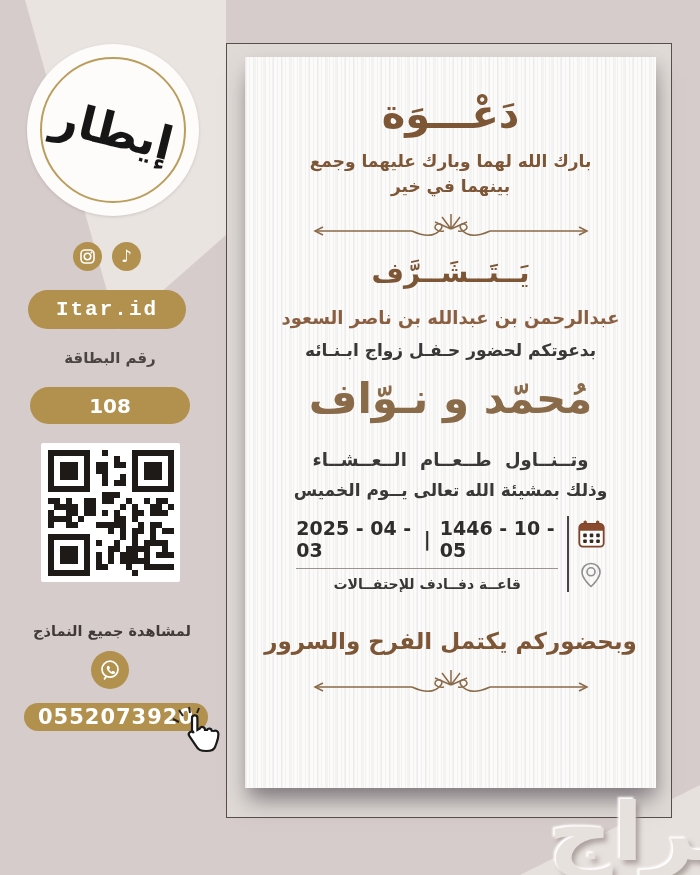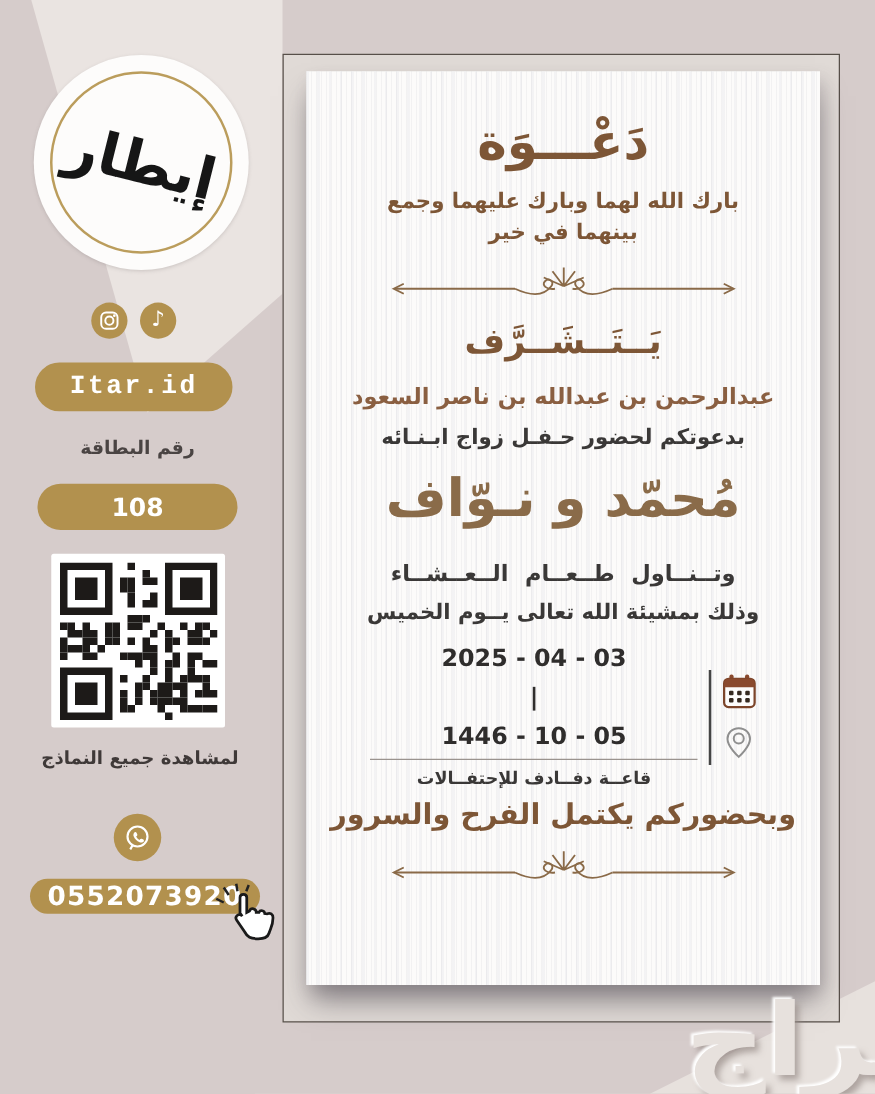--- a/index.html
+++ b/index.html
@@ -36,21 +36,21 @@
   .cardnum-label{
     position:absolute;left:20px;top:349px;width:180px;text-align:center;
     color:#4a4443;font-weight:bold;font-size:15px;
   }
   .num-pill{left:30px;top:376px;width:160px;height:37px;font-size:20px;margin-top:11px;}
   .qr-box{
     position:absolute;left:41px;top:443px;width:139px;height:139px;background:#fff;
     display:flex;align-items:center;justify-content:center;border-radius:2px;
   }
   .qr-caption{
-    position:absolute;left:8px;top:599px;width:208px;text-align:center;
+    position:absolute;left:8px;top:623px;width:208px;text-align:center;
     color:#3f3938;font-weight:bold;font-size:14.5px;
   }
   .wa-circle{
     position:absolute;left:91px;top:651px;width:38px;height:38px;border-radius:50%;
     background:#b2914e;display:flex;align-items:center;justify-content:center;
   }
   .phone-pill{left:24px;top:703px;width:184px;height:28px;font-size:21px;letter-spacing:1px;}
   .cursor-wrap{position:absolute;left:170px;top:706px;width:54px;height:54px;}
 
   
@@ -72,26 +72,26 @@
   .inv-verse{margin-top:12px;width:292px;text-align:center;font-size:17px;font-weight:bold;line-height:1.45;}
   .ornament{margin-top:10px;}
   .inv-honors{margin-top:14px;font-size:28px;font-weight:bold;}
   .inv-host{margin-top:18px;font-size:18px;font-weight:bold;color:#8a5f41;}
   .inv-invite{margin-top:12px;font-size:17px;font-weight:bold;color:#3a3837;}
   .inv-names{margin-top:14px;font-size:42px;font-weight:bold;color:#8a6b49;letter-spacing:1px;}
   .inv-dinner{margin-top:26px;font-size:18px;font-weight:bold;color:#3a3837;word-spacing:7px;}
   .inv-day{margin-top:10px;font-size:17px;font-weight:bold;color:#3a3837;}
   .schedule{margin-top:16px;display:flex;flex-direction:row;align-items:center;gap:9px;direction:ltr;}
   .sch-text{display:flex;flex-direction:column;align-items:center;width:262px;}
-  .sch-date{font-size:19px;font-weight:bold;color:#2f2d2c;direction:ltr;display:flex;gap:9px;align-items:center;flex-direction:column;}
+  .sch-date{font-size:19px;font-weight:bold;color:#2f2d2c;direction:ltr;display:flex;gap:9px;align-items:center;}
   .sch-rule{width:100%;height:1px;background:#9a938e;margin:7px 0;}
   .sch-venue{font-size:14px;font-weight:bold;color:#3a3837;}
   .sch-vline{width:1.5px;height:76px;background:#454545;}
   .sch-icons{display:flex;flex-direction:column;align-items:center;gap:13px;}
-  .inv-closing{margin-top:8px;font-size:23px;font-weight:bold;}
+  .inv-closing{margin-top:36px;font-size:23px;font-weight:bold;}
 
   .watermark{
     position:absolute;left:548px;top:786px;font-size:80px;font-weight:bold;
     color:#e7e1dd;letter-spacing:-2px;transform:scaleX(1.12);transform-origin:left;
     text-shadow:-2px -2px 2px #ffffff, 3px 4px 5px rgba(150,138,134,.7);
     white-space:nowrap;
   }
 </style>
 </head>
 <body>

